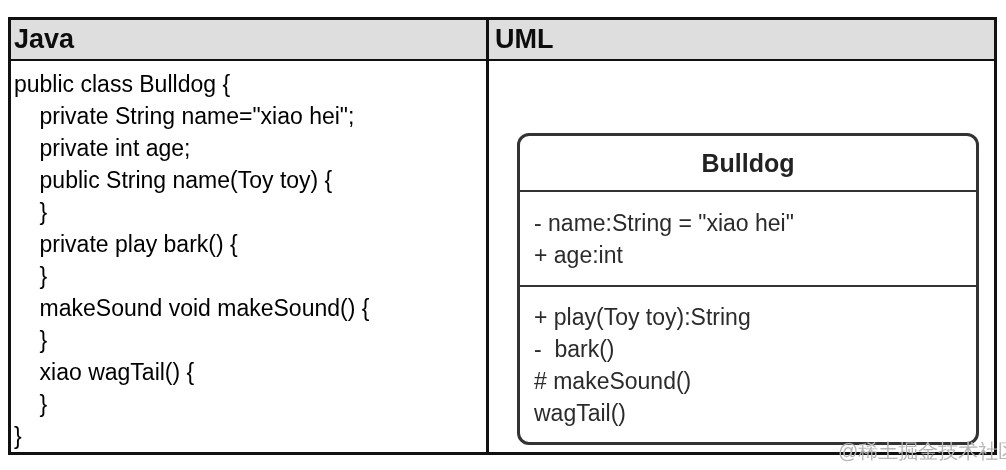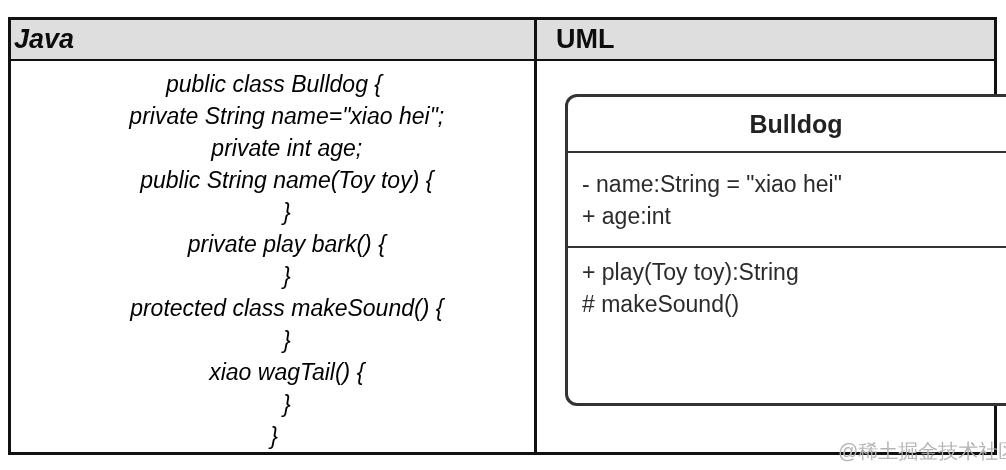--- a/index.html
+++ b/index.html
@@ -31,39 +31,38 @@
     background: #dedede;
     border-bottom: 2px solid #111111;
   }
   .header-cell {
     font-size: 27px;
     font-weight: bold;
     color: #0d0d0d;
     line-height: 39px;
     white-space: pre;
   }
-  .java-col { width: 526px; border-right: 3px solid #111111; font-style: italic; }
+  .java-col { width: 478px; border-right: 3px solid #111111; }
   .uml-col  { flex: 1; }
   .header-cell.java-col { padding-left: 3px; }
-  .header-cell.uml-col  { padding-left: 19px; }
+  .header-cell.uml-col  { padding-left: 6px; }
 
   .body-row { display: flex; flex: 1; }
 
   
   .body-cell.code {
     padding: 7px 0 0 3px;
     font-size: 23px;
     line-height: 32px;
     color: #000000;
-    text-align: center;
   }
   .code-line { white-space: pre; }
 
   
-  .body-cell.uml-col { position: relative; }
+  .body-cell.uml-col { position: relative; margin-top: 39px; }
   .uml-box {
     position: absolute;
     left: 28px; top: 33px;
     width: 462px; height: 312px;
     border: 3px solid #333333;
     border-radius: 12px;
     background: #ffffff;
     overflow: hidden;
     display: flex;
     flex-direction: column;
@@ -77,21 +76,21 @@
     color: #222222;
     border-bottom: 2px solid #333333;
   }
   .uml-attrs {
     height: 95px;
     padding: 15px 0 0 14px;
     border-bottom: 2px solid #333333;
   }
   .uml-methods {
     flex: 1;
-    padding: 8px 0 0 14px;
+    padding: 14px 0 0 14px;
   }
   .uml-line {
     font-size: 23px;
     line-height: 32px;
     color: #2b2b2b;
     white-space: pre;
   }
 
   
   .watermark {
@@ -117,37 +116,39 @@
     <div class="body-row">
 
       <div class="body-cell java-col code">
           <div class="code-line">public class Bulldog {</div>
           <div class="code-line">    private String name="xiao hei";</div>
           <div class="code-line">    private int age;</div>
           <div class="code-line">    public String name(Toy toy) {</div>
           <div class="code-line">    }</div>
           <div class="code-line">    private play bark() {</div>
           <div class="code-line">    }</div>
-          <div class="code-line">    protected class makeSound() {</div>
+          <div class="code-line">    makeSound void makeSound() {</div>
           <div class="code-line">    }</div>
           <div class="code-line">    xiao wagTail() {</div>
           <div class="code-line">    }</div>
           <div class="code-line">}</div>
         </div>
 
       <div class="body-cell uml-col">
         <div class="uml-box">
           <div class="uml-title">Bulldog</div>
           <div class="uml-attrs">
               <div class="uml-line">- name:String = "xiao hei"</div>
               <div class="uml-line">+ age:int</div>
             </div>
           <div class="uml-methods">
               <div class="uml-line">+ play(Toy toy):String</div>
+              <div class="uml-line">-  bark()</div>
               <div class="uml-line"># makeSound()</div>
+              <div class="uml-line">wagTail()</div>
             </div>
         </div>
       </div>
 
     </div>
   </div>
 
   <div class="watermark">@稀土掘金技术社区</div>
 
 </div>

